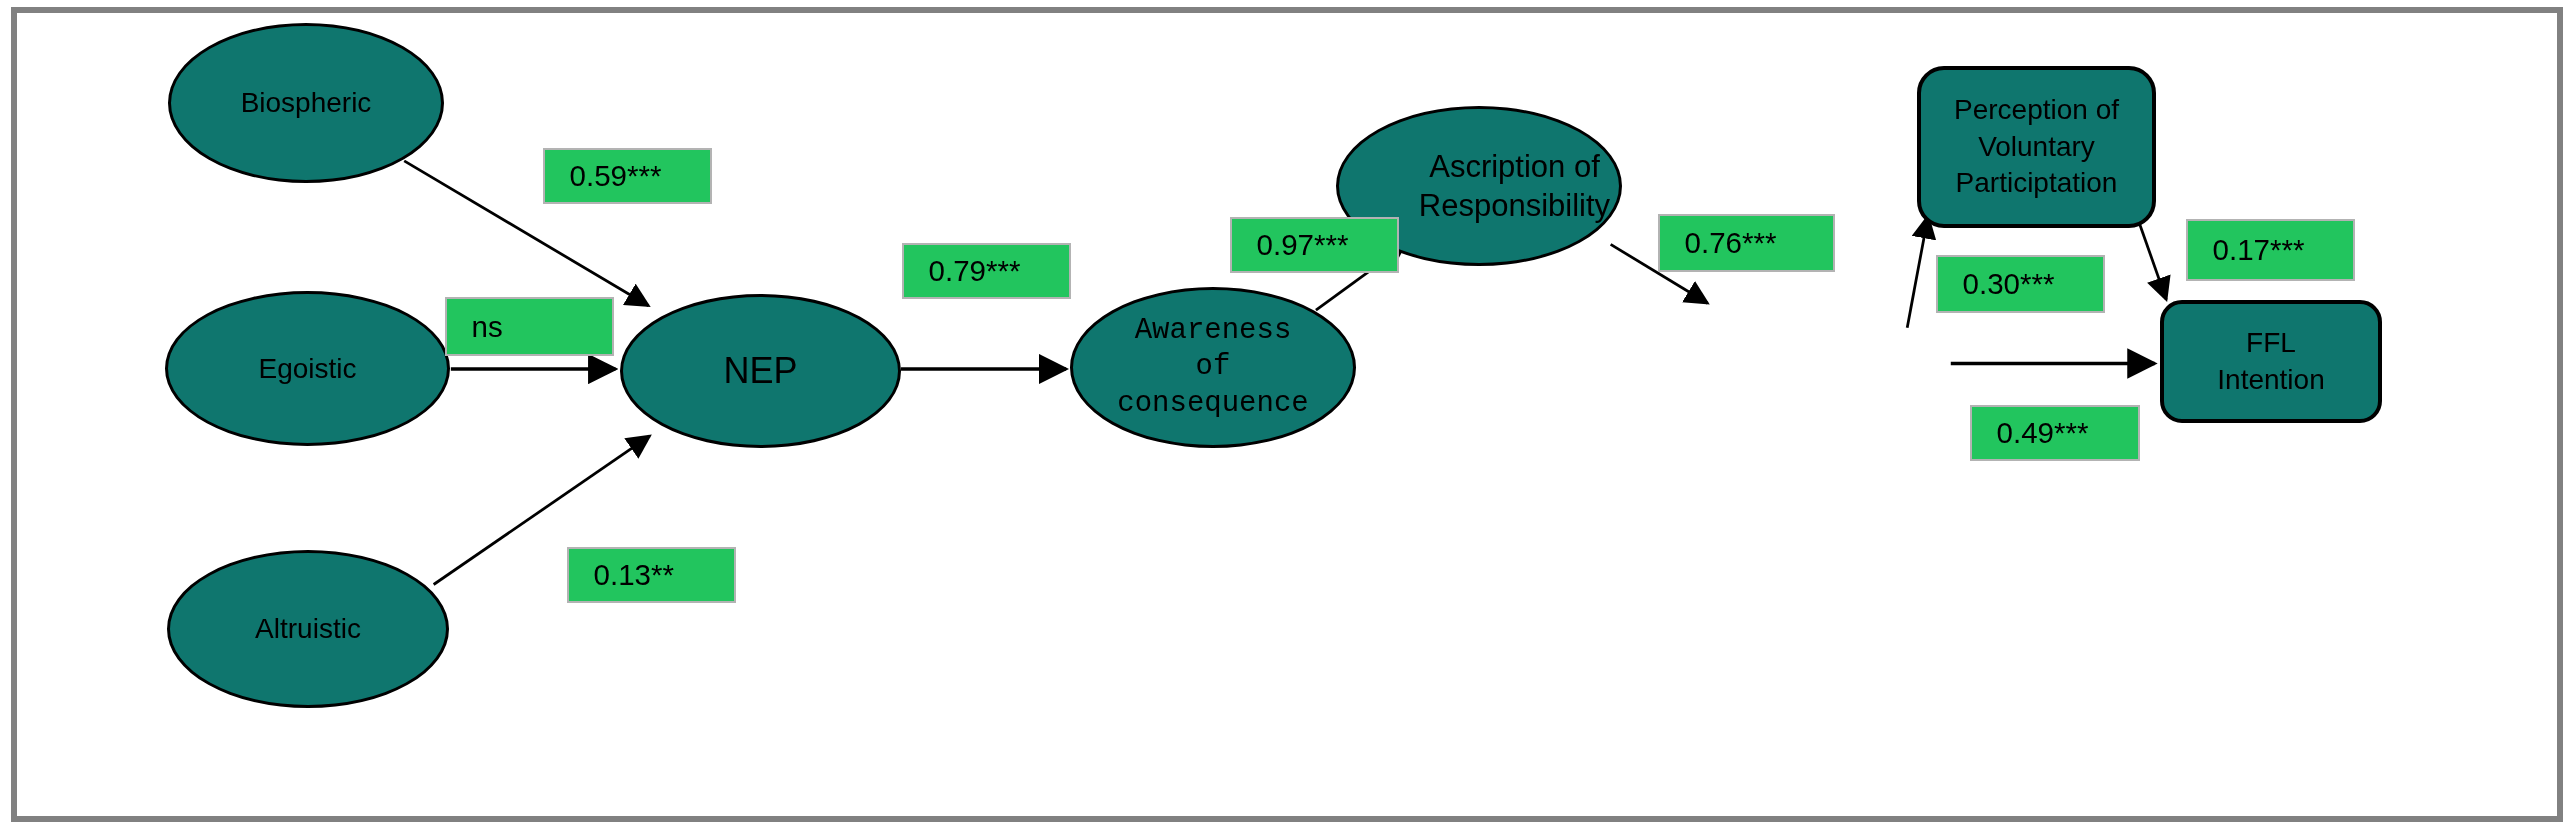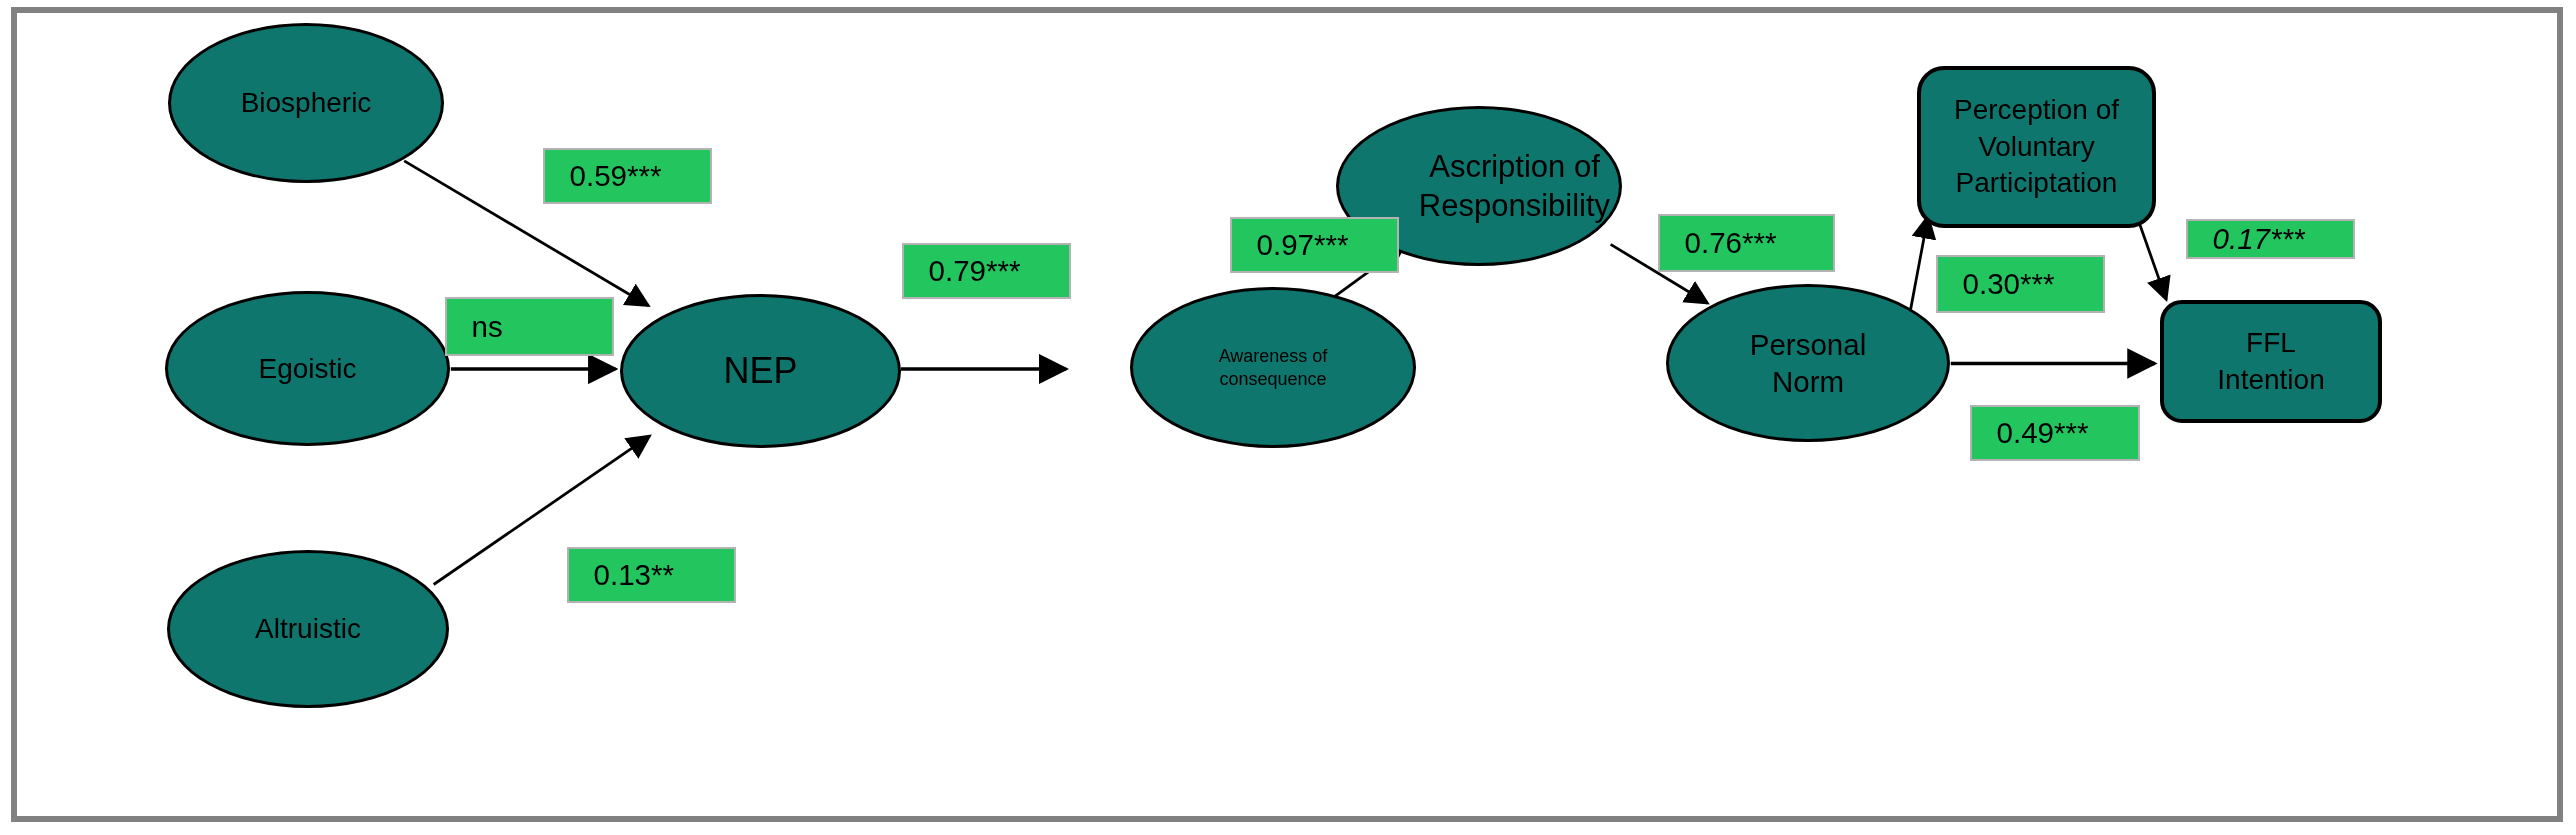--- a/index.html
+++ b/index.html
@@ -100,31 +100,28 @@
   </div>
 
   <div class="node ellipse" style="left:167px; top:550px; width:282px; height:158px;">
     <span style="width:221px;">Altruistic</span>
   </div>
 
   <div class="node ellipse" style="left:620px; top:294px; width:281px; height:154px; font-size:36px;">
     <span style="width:221px;">NEP</span>
   </div>
 
-  <div class="node ellipse" style="left:1130px; top:287px; width:286px; height:161px; font-size:18px;">
+  <div class="node ellipse" style="left:1070px; top:287px; width:286px; height:161px; font-size:29px;font-family:Liberation Mono, monospace;">
     <span style="width:203px;">Awareness of consequence</span>
   </div>
 
   <div class="node ellipse" style="left:1336px; top:106px; width:286px; height:160px; font-size:31px;justify-content:flex-end;">
     <span style="width:209px;">Ascription of Responsibility</span>
   </div>
 
-  <div class="node ellipse" style="left:1666px; top:284px; width:284px; height:158px; font-size:29.5px;">
-    <span style="width:147px;">Personal Norm</span>
-  </div>
 
   <div class="node rrect" style="left:1917px; top:66px; width:239px; height:162px; border-radius:27px;">
     <span style="width:190px;">Perception of Voluntary Participtation</span>
   </div>
 
   <div class="node rrect" style="left:2160px; top:300px; width:222px; height:123px; border-radius:22px;">
     <span style="width:129px;">FFL Intention</span>
   </div>
 
   <div class="coef" style="left:543px; top:148px; width:169px; height:56px;">
@@ -148,21 +145,21 @@
   </div>
 
   <div class="coef" style="left:1658px; top:214px; width:177px; height:58px;">
     <span>0.76***</span>
   </div>
 
   <div class="coef" style="left:1936px; top:255px; width:169px; height:58px;">
     <span>0.30***</span>
   </div>
 
-  <div class="coef" style="left:2186px; top:219px; width:169px; height:40px;font-style:italic;">
+  <div class="coef" style="left:2186px; top:219px; width:169px; height:62px;">
     <span>0.17***</span>
   </div>
 
   <div class="coef" style="left:1970px; top:405px; width:170px; height:56px;">
     <span>0.49***</span>
   </div>
 
 </div>
 
 

